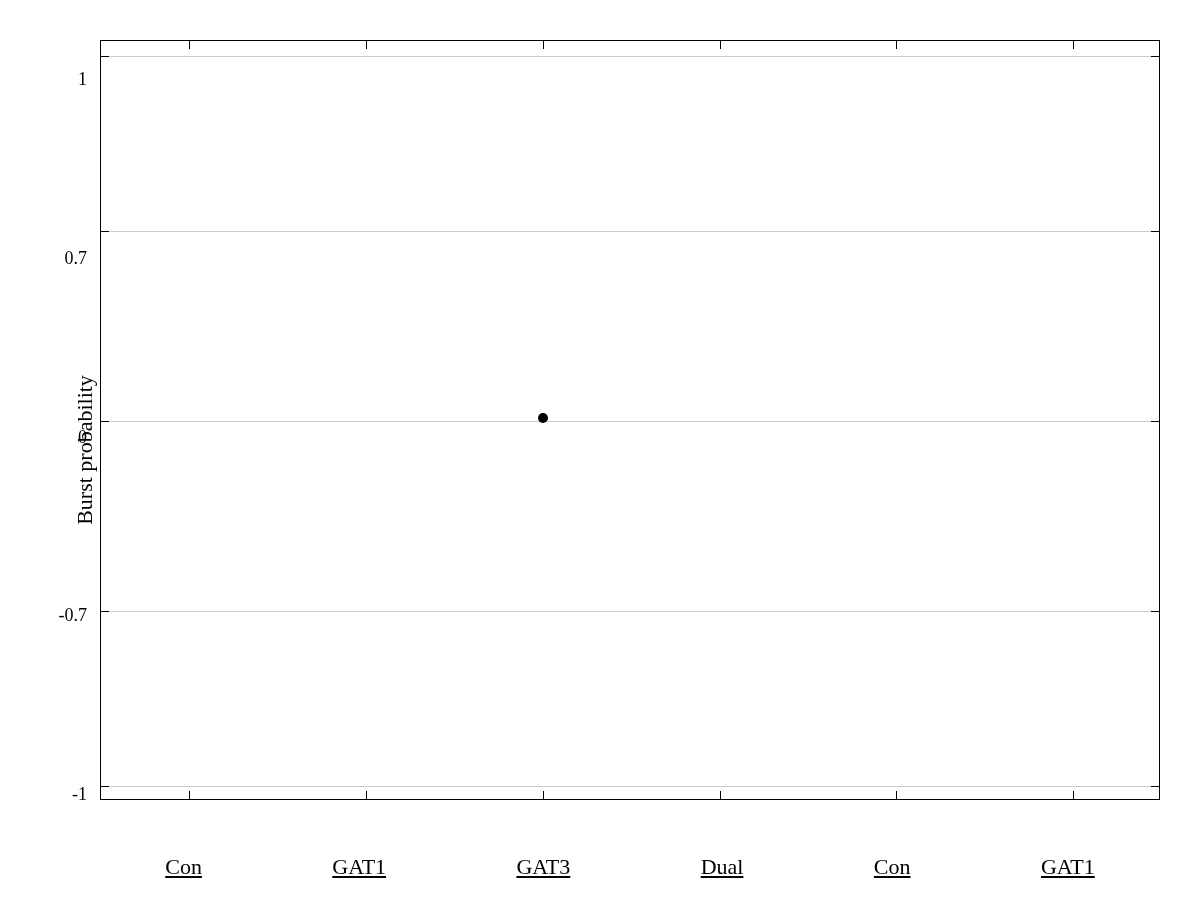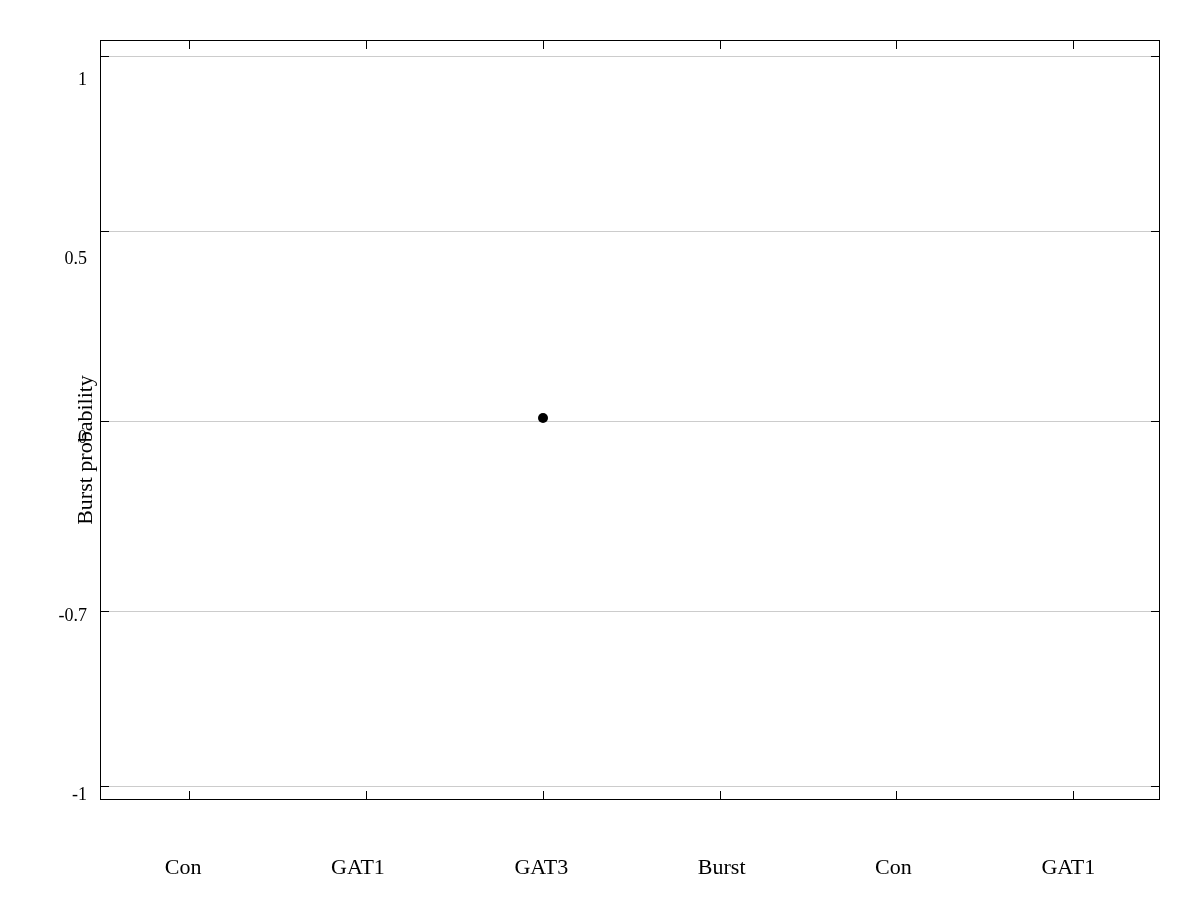--- a/index.html
+++ b/index.html
@@ -81,21 +81,21 @@
 <body>
 
 <div class="chart-container">
 
   <div class="y-axis-label">Burst probability</div>
 
   <div class="y-ticks-container">
 
     <div class="y-tick" style="bottom: calc(96% - 9px);">1</div>
 
-    <div class="y-tick" style="bottom: calc(72.5% - 9px);">0.5</div>
+    <div class="y-tick" style="bottom: calc(72.5% - 9px);">0.7</div>
 
     <div class="y-tick" style="bottom: calc(49% - 9px);">0</div>
 
     <div class="y-tick" style="bottom: calc(25.5% - 9px);">-0.7</div>
 
     <div class="y-tick" style="bottom: calc(2% - 9px);">-1</div>
   </div>
 
   <div class="chart-area">
 
@@ -138,21 +138,21 @@
 
     <div style="position:absolute;top:570px;left:0;width:8px;height:1px;background:#000;"></div>
     <div style="position:absolute;top:570px;right:0;width:8px;height:1px;background:#000;"></div>
 
     <div style="position:absolute;top:745px;left:0;width:8px;height:1px;background:#000;"></div>
     <div style="position:absolute;top:745px;right:0;width:8px;height:1px;background:#000;"></div>
 
     <div class="data-point" style="left: 442px; top: 377px;"></div>
   </div>
 
-  <div style="position:absolute; bottom:20px; left:100px; width:1060px; display:flex; justify-content:space-around;">
+  <div style="position:absolute; bottom:20px; left:100px; width:1060px; display:flex; justify-content:space-around;text-decoration:underline;">
     <span class="x-label">Con</span>
     <span class="x-label">GAT1</span>
     <span class="x-label">GAT3</span>
-    <span class="x-label">Burst</span>
+    <span class="x-label">Dual</span>
     <span class="x-label">Con</span>
     <span class="x-label">GAT1</span>
   </div>
 </div>
 
 </body></html>

